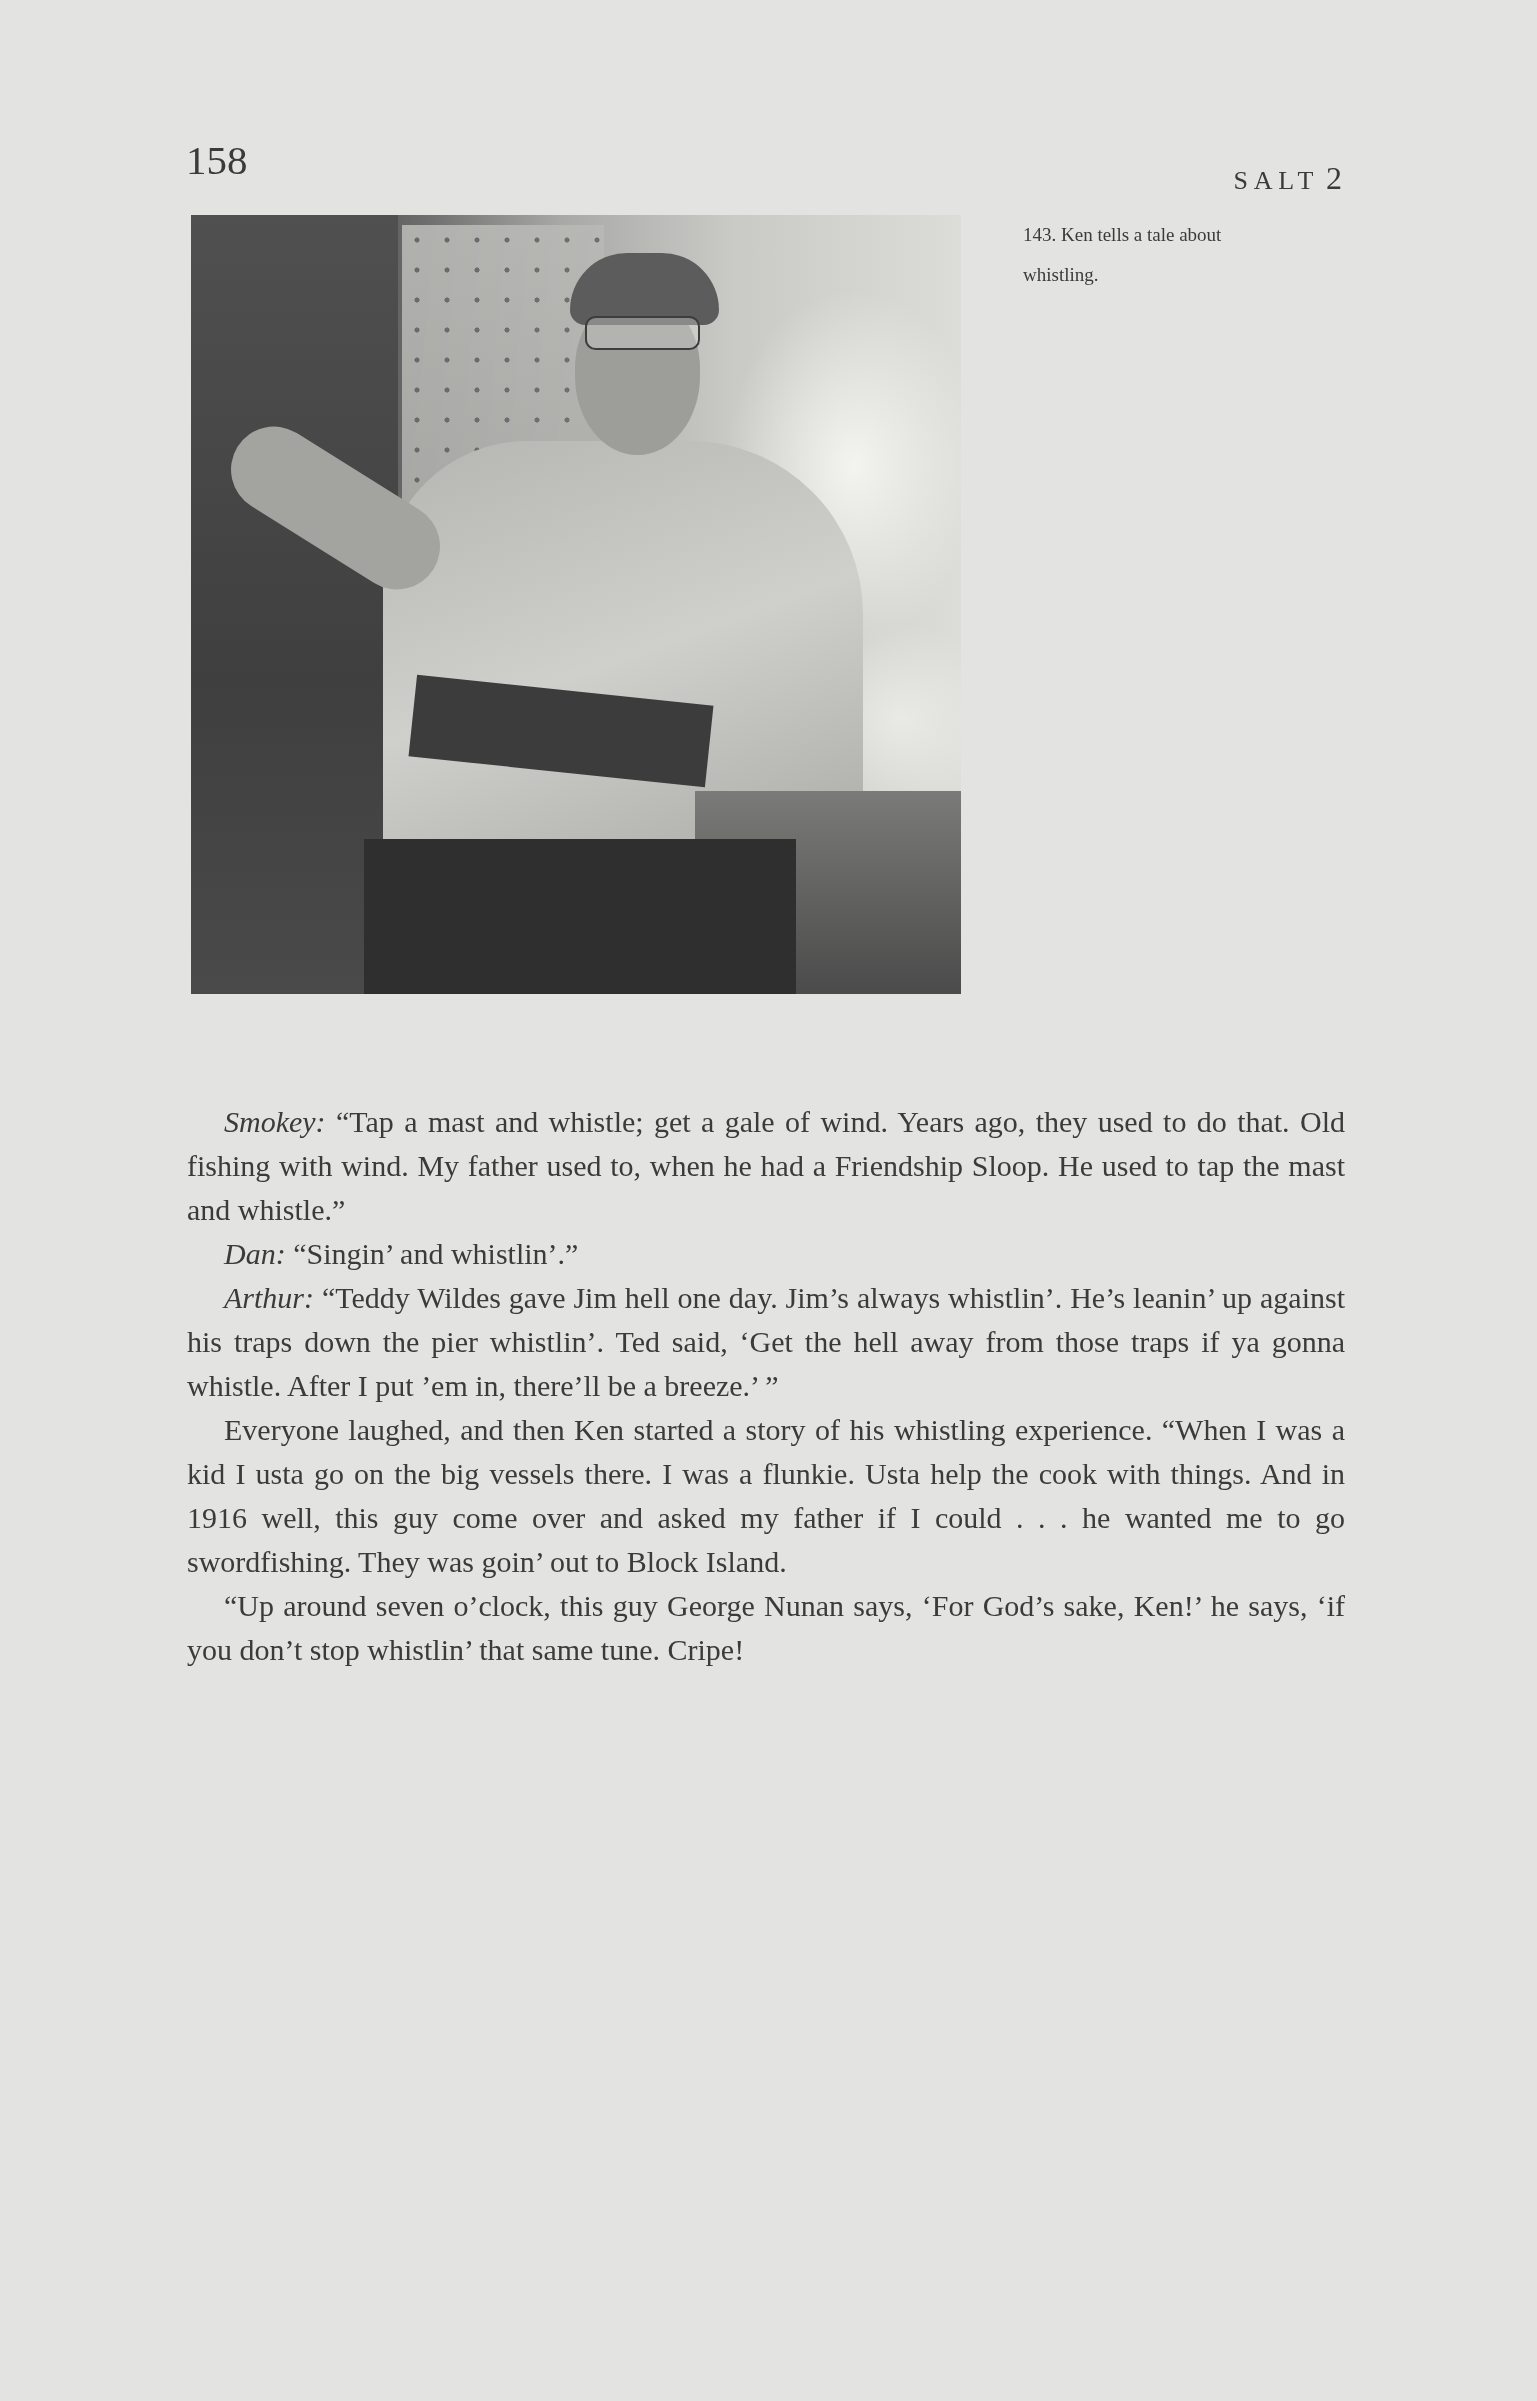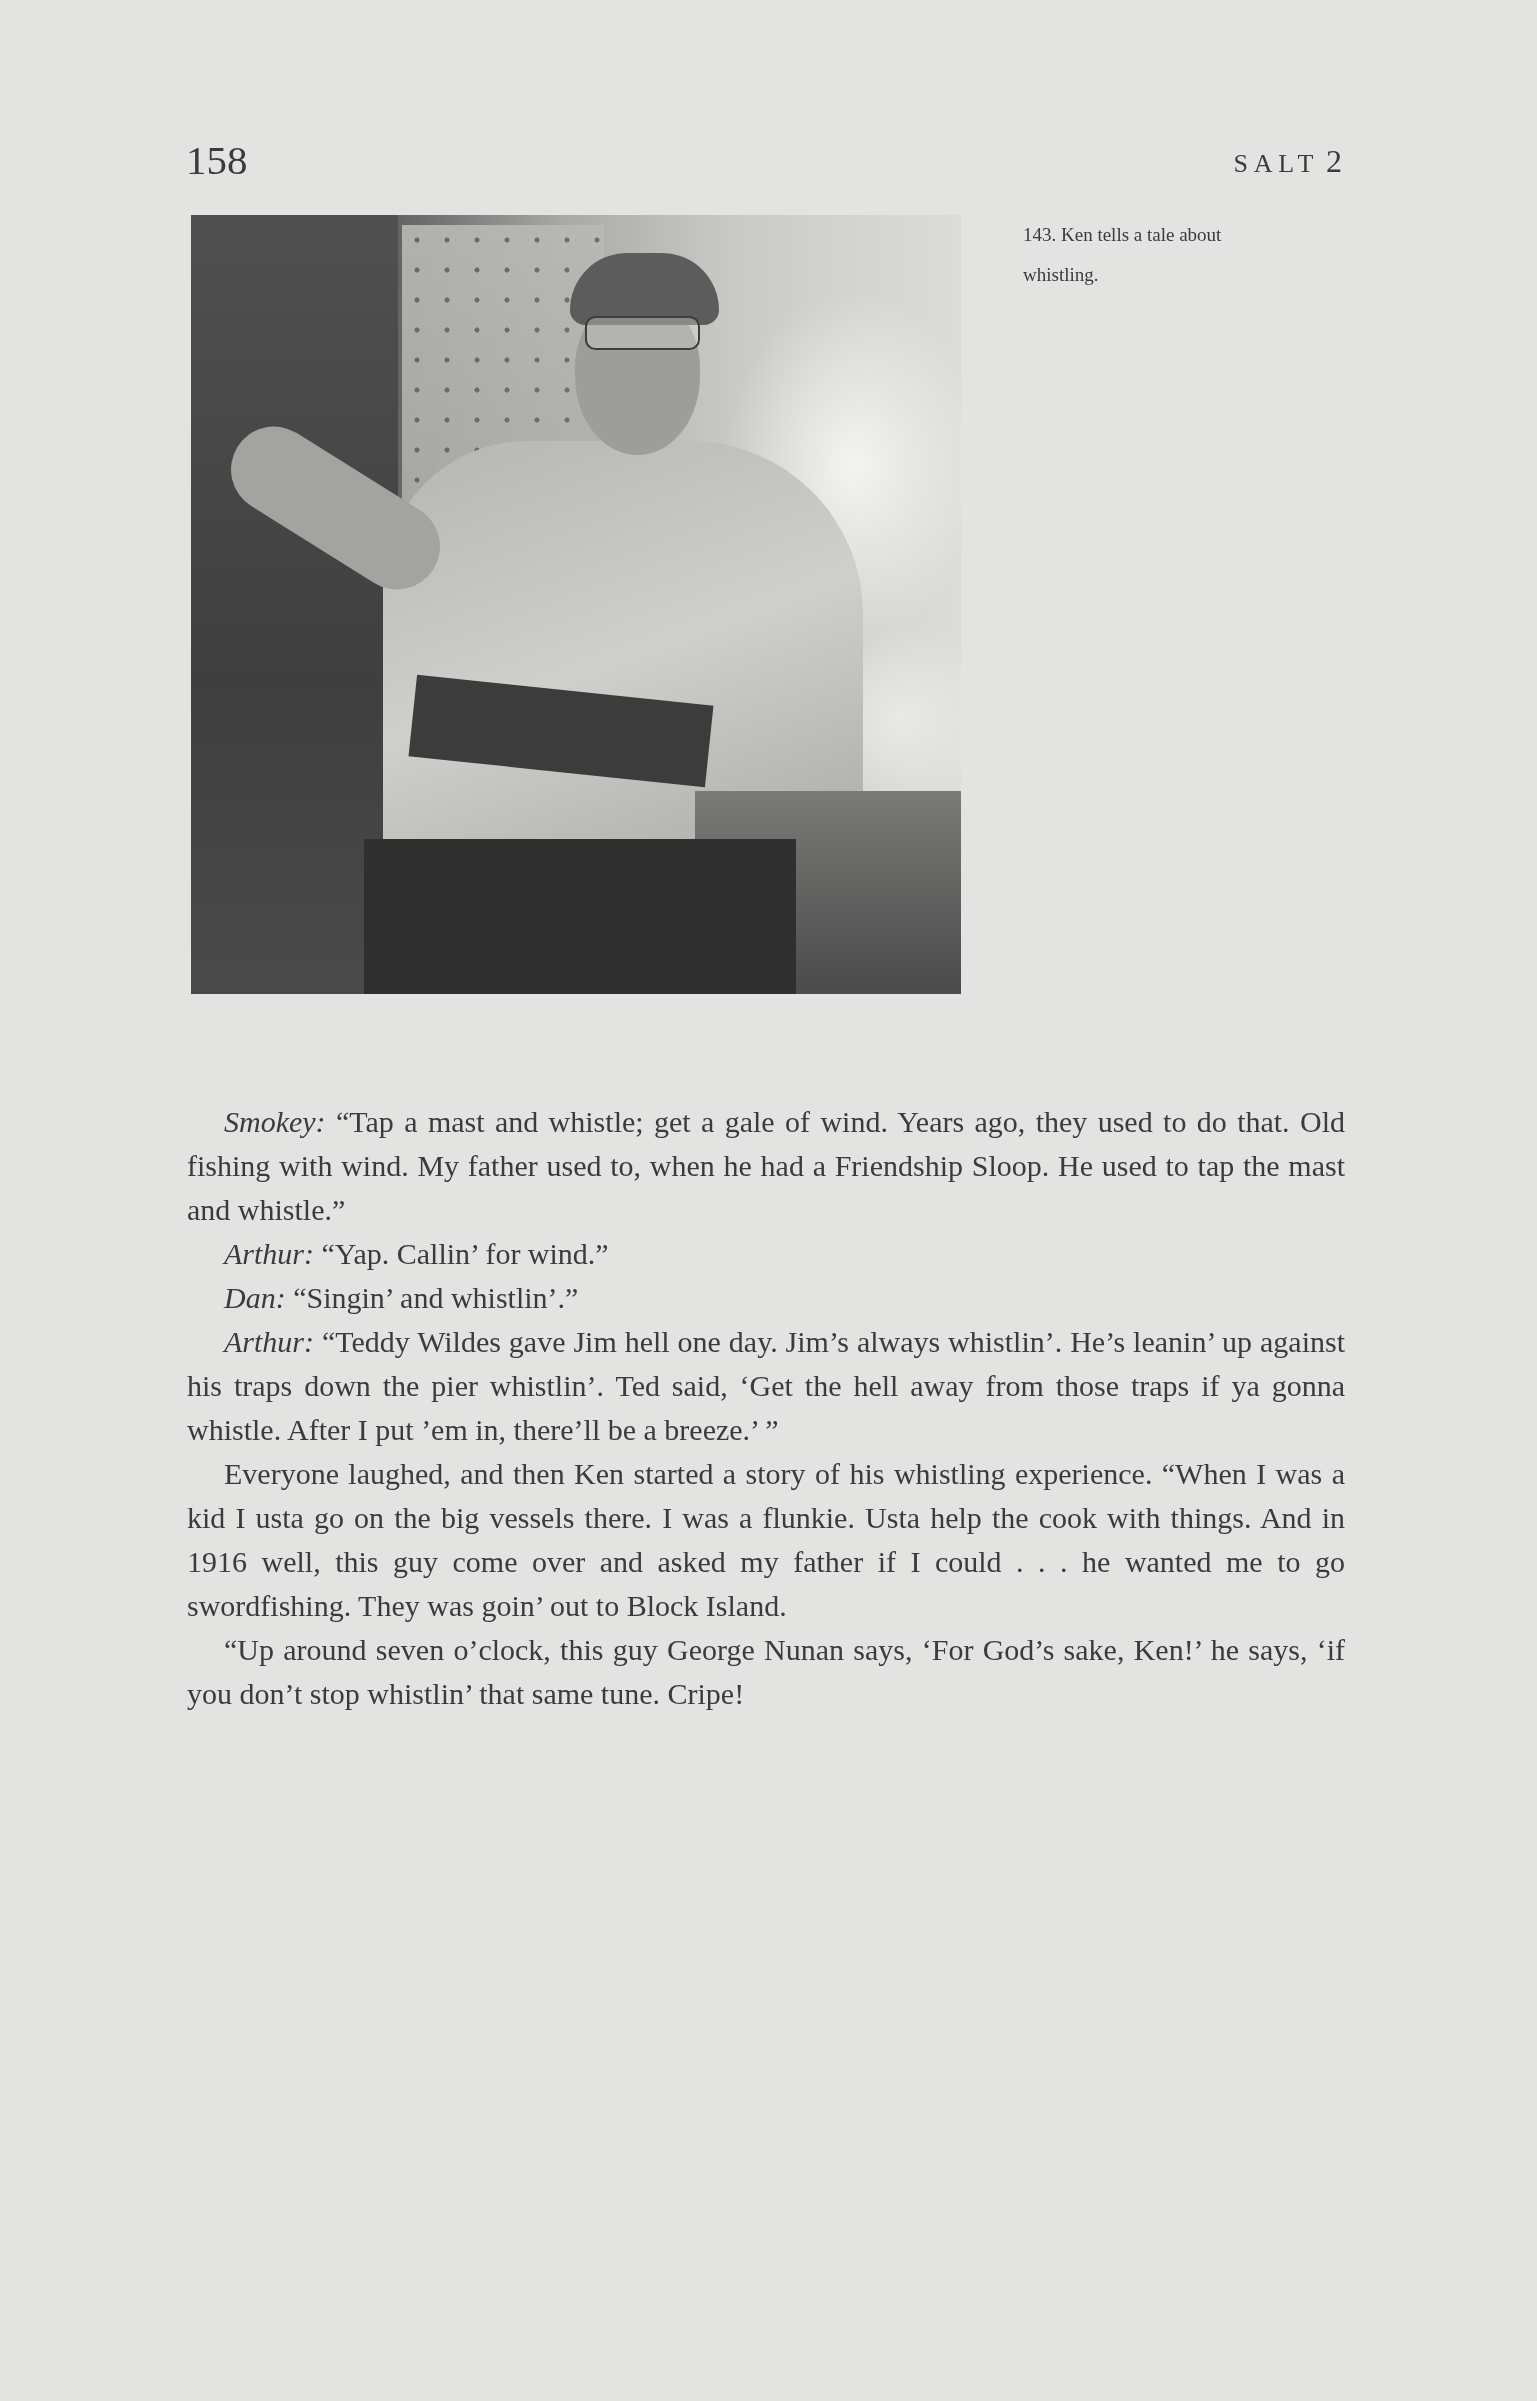--- a/index.html
+++ b/index.html
@@ -9,21 +9,21 @@
     position: relative;
     overflow: hidden;
     font-family: "Liberation Serif", "DejaVu Serif", serif;
     color: #3b3b3b;
   }
   .page-number {
     position: absolute; left: 186px; top: 140px;
     font-size: 41px; line-height: 1;
   }
   .running-head {
-    position: absolute; right: 196px; top: 145px;
+    position: absolute; right: 196px; top: 162px;
     font-size: 26px; line-height: 1; letter-spacing: 5.8px;
   }
   .running-head .num { font-size: 32px; letter-spacing: 0; margin-left: 6.7px; }
   .photo {
     position: absolute; left: 191px; top: 215px;
     width: 770px; height: 779px;
     background:
       radial-gradient(ellipse 183px 250px at 663px 250px, rgba(245,245,242,0.95), rgba(245,245,242,0) 70%),
       radial-gradient(ellipse 144px 125px at 711px 504px, rgba(235,235,232,0.9), rgba(235,235,232,0) 75%),
       linear-gradient(90deg, #5a5a5a 0%, #4f4f4f 18%, #6c6c6c 30%, #a8a8a6 48%, #c9c9c6 70%, #dcdcd9 100%);
@@ -105,19 +105,18 @@
   <div class="trousers"></div>
   <div class="face"></div>
   <div class="cap"></div>
   <div class="glasses"></div>
 </div>
 
 <div class="caption">143. Ken tells a tale about whistling.</div>
 
 <div class="body-text" id="body-text">
     <p><span class="speaker">Smokey:</span><span> “Tap a mast and whistle; get a gale of wind. Years ago, they used to do that. Old fishing with wind. My father used to, when he had a Friendship Sloop. He used to tap the mast and whistle.”</span></p>
-    <p><span class="speaker">Arthur:</span><span> “Yap. Callin’ for wind.”</span></p>
     <p><span class="speaker">Dan:</span><span> “Singin’ and whistlin’.”</span></p>
     <p><span class="speaker">Arthur:</span><span> “Teddy Wildes gave Jim hell one day. Jim’s always whistlin’. He’s leanin’ up against his traps down the pier whistlin’. Ted said, ‘Get the hell away from those traps if ya gonna whistle. After I put ’em in, there’ll be a breeze.’ ”</span></p>
     <p><span>Everyone laughed, and then Ken started a story of his whistling experience. “When I was a kid I usta go on the big vessels there. I was a flunkie. Usta help the cook with things. And in 1916 well, this guy come over and asked my father if I could . . . he wanted me to go swordfishing. They was goin’ out to Block Island.</span></p>
     <p><span>“Up around seven o’clock, this guy George Nunan says, ‘For God’s sake, Ken!’ he says, ‘if you don’t stop whistlin’ that same tune. Cripe!</span></p>
   </div>
 
 
 </body></html>

